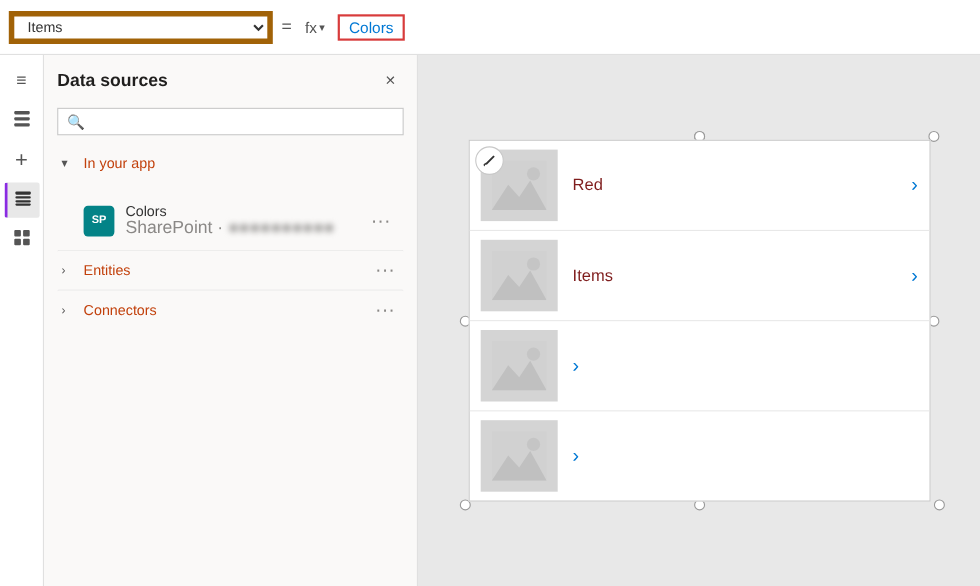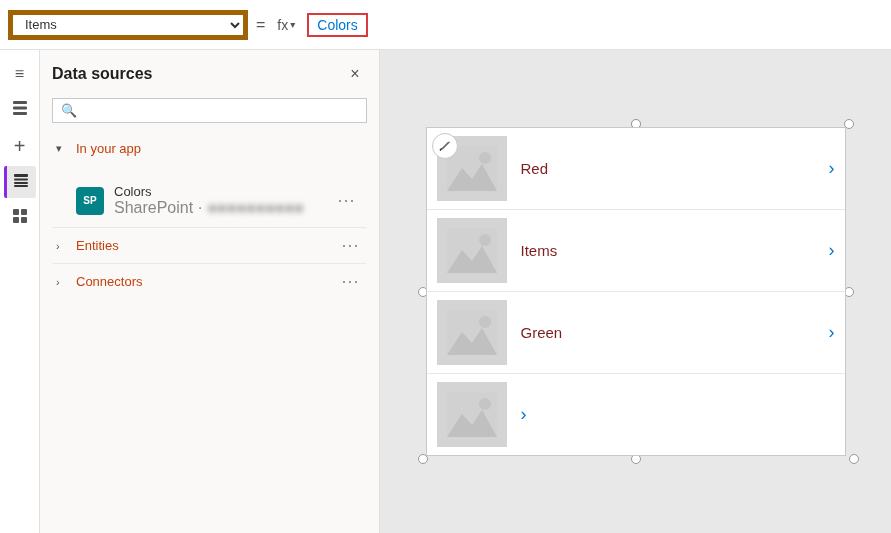--- a/index.html
+++ b/index.html
@@ -438,21 +438,20 @@
         </div>
 
         <div class="gallery-row">
           <div class="thumb-placeholder">
             <svg width="50" height="45" viewBox="0 0 50 45">
               <rect width="50" height="45" fill="#d0d0d0"></rect>
               <polygon points="0,45 15,22 25,33 35,18 50,45" fill="#b8b8b8"></polygon>
               <circle cx="38" cy="12" r="6" fill="#c0c0c0"></circle>
             </svg>
           </div>
-          <span class="row-label">Green</span>
           <span class="row-chevron">›</span>
         </div>
 
         <div class="gallery-row">
           <div class="thumb-placeholder">
             <svg width="50" height="45" viewBox="0 0 50 45">
               <rect width="50" height="45" fill="#d0d0d0"></rect>
               <polygon points="0,45 15,22 25,33 35,18 50,45" fill="#b8b8b8"></polygon>
               <circle cx="38" cy="12" r="6" fill="#c0c0c0"></circle>
             </svg>

